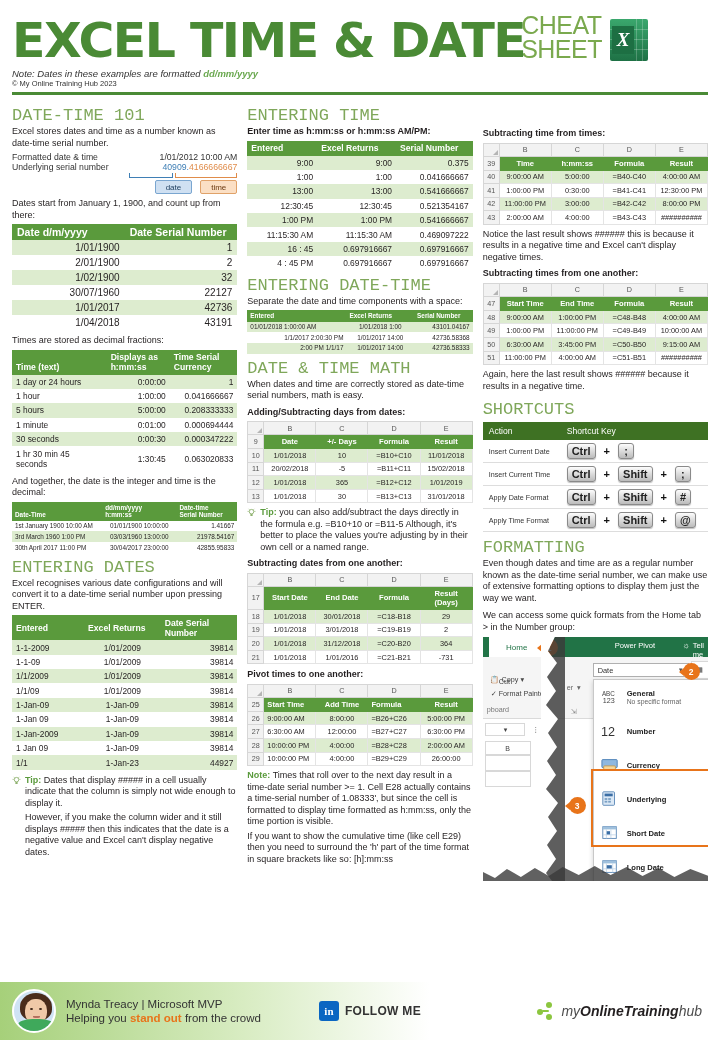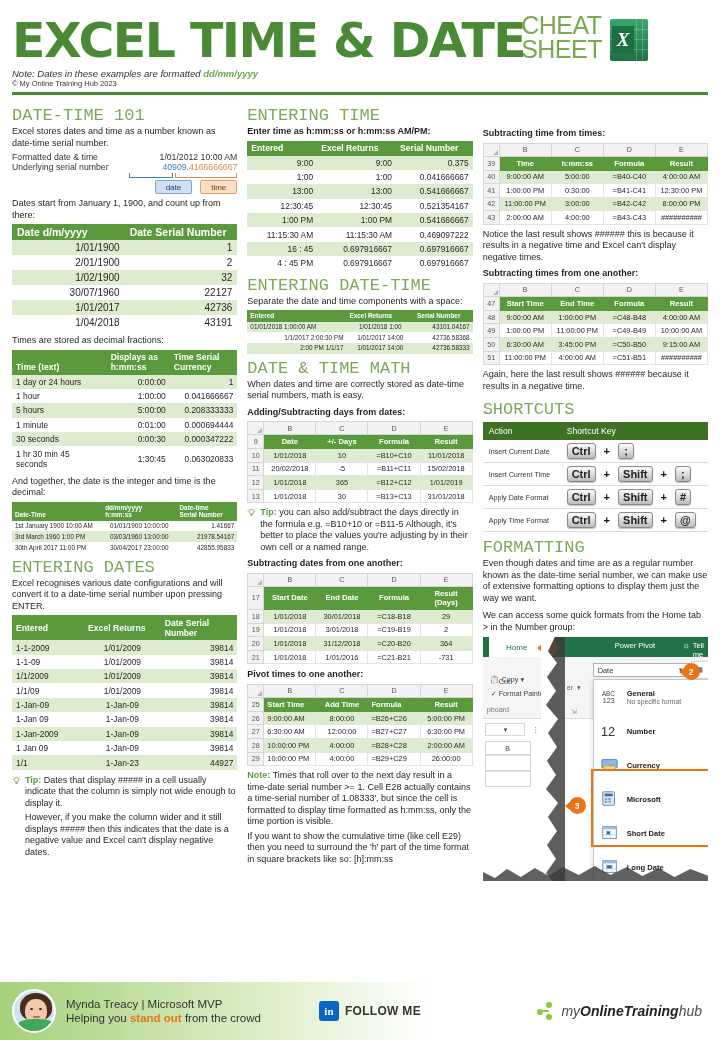--- a/index.html
+++ b/index.html
@@ -947,21 +947,21 @@
               <svg viewBox="0 0 20 20" width="18" height="18">
                 <rect x="2" y="2" width="13" height="15" rx="1" fill="#dbe8f5" stroke="#5a87b5"></rect>
                 <rect x="4" y="4" width="9" height="3" fill="#3b6ea5"></rect>
                 <rect x="4" y="9" width="3" height="2" fill="#7aa0c4"></rect>
                 <rect x="8" y="9" width="3" height="2" fill="#7aa0c4"></rect>
                 <rect x="4" y="12" width="3" height="2" fill="#7aa0c4"></rect>
                 <rect x="8" y="12" width="3" height="2" fill="#7aa0c4"></rect>
               </svg>
             </span>
           <span class="dd-text">
-            <span class="t1" style="display:block">Microsoft</span>
+            <span class="t1" style="display:block">Underlying</span>
           </span>
         </div>
         <div class="dd-item">
           <span class="dd-ico">
               <svg viewBox="0 0 20 20" width="18" height="18">
                 <rect x="2" y="3" width="15" height="13" fill="#fff" stroke="#5a87b5"></rect>
                 <rect x="2" y="3" width="15" height="3" fill="#9fc0dd"></rect>
                 <rect x="6" y="8" width="4" height="4" fill="#3b6ea5"></rect>
                 <path d="M6 6 v10 M11 6 v10 M2 12 h15" stroke="#b9d0e5" stroke-width="0.8"></path>
               </svg>

